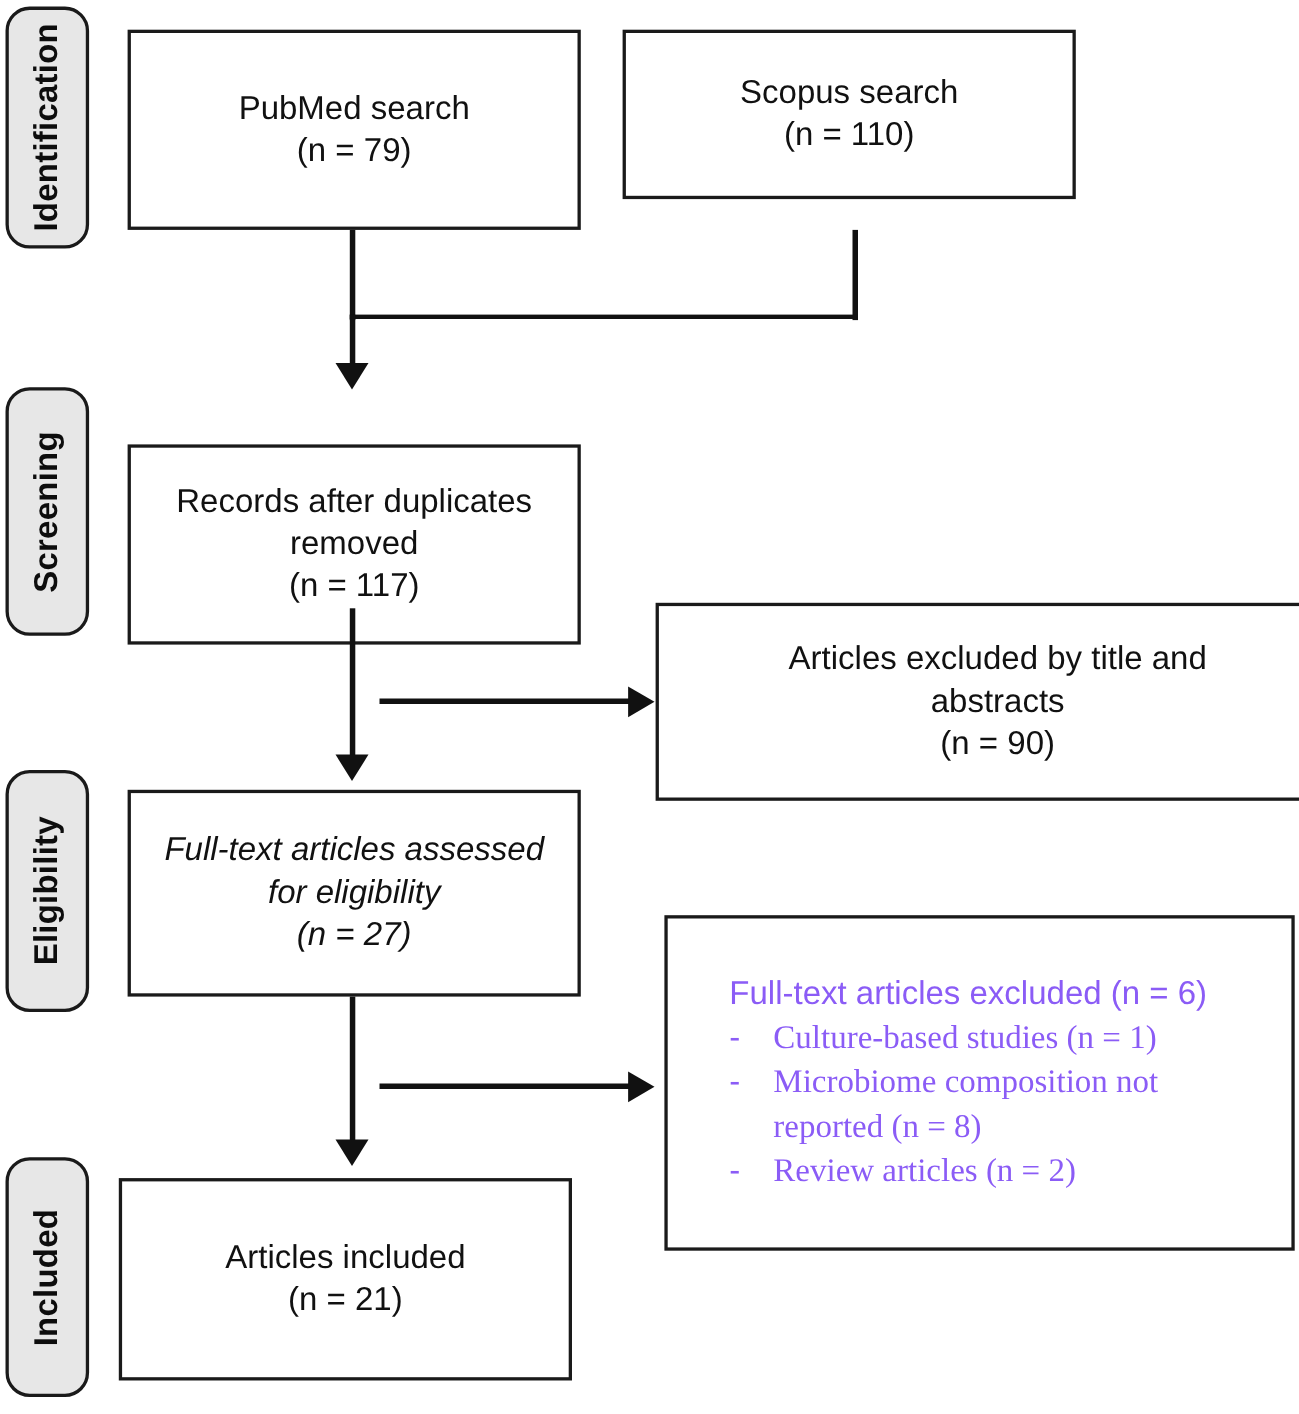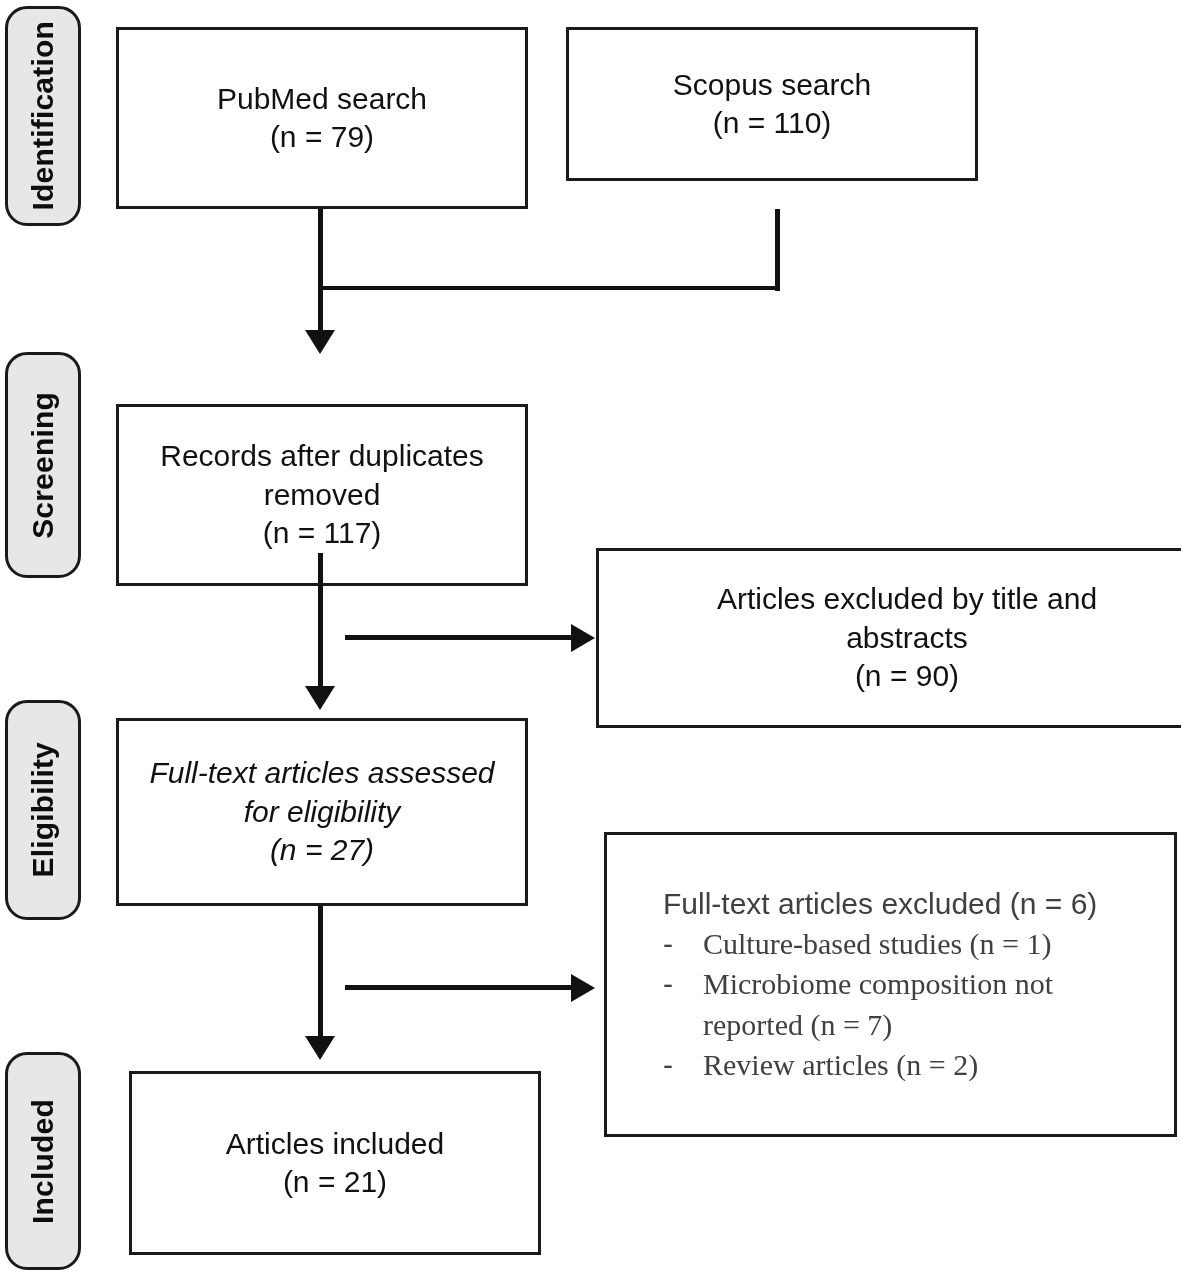--- a/index.html
+++ b/index.html
@@ -61,21 +61,21 @@
   
   .flow-box.align-left {
     align-items: center;
     justify-content: flex-start;
     padding: 10px 14px 10px 56px;
   }
   .excl-list {
     text-align: left;
     font-size: 30px;
     line-height: 1.34;
-    color: #404040;
+    color: #8b5cf6;
     width: 100%;
   }
   .excl-head { white-space: nowrap; }
   .excl-item {
     display: flex;
     align-items: flex-start;
     gap: 0;
   }
   .excl-dash {
     width: 40px;
@@ -172,33 +172,33 @@
 
   <div class="flow-box align-left" style="left:604px; top:832px; width:573px; height:305px;">
     <div class="excl-list">
       <div class="excl-head">Full-text articles excluded (n = 6)</div>
       <div class="excl-item">
         <span class="excl-dash">-</span>
         <span class="excl-body">Culture-based studies (n = 1)</span>
       </div>
       <div class="excl-item">
         <span class="excl-dash">-</span>
-        <span class="excl-body">Microbiome composition not reported (n = 7)</span>
+        <span class="excl-body">Microbiome composition not reported (n = 8)</span>
       </div>
       <div class="excl-item">
         <span class="excl-dash">-</span>
         <span class="excl-body">Review articles (n = 2)</span>
       </div>
     </div>
   </div>
 
   <div class="vline" style="left:318px; top:906px; width:5px; height:132px;"></div>
   <div class="arrow-down" style="left:305px; top:1036px;"></div>
 
   <div class="hline" style="left:345px; top:985px; width:228px; height:5px;"></div>
   <div class="arrow-right" style="left:571px; top:974px;"></div>
 
-  <div class="flow-box" style="left:129px; top:1071px; width:412px; height:184px;">
+  <div class="flow-box" style="left:108px; top:1071px; width:412px; height:184px;">
     <span class="box-text">Articles included
 (n =  21)</span>
   </div>
 
 </div>
 
 </body></html>

